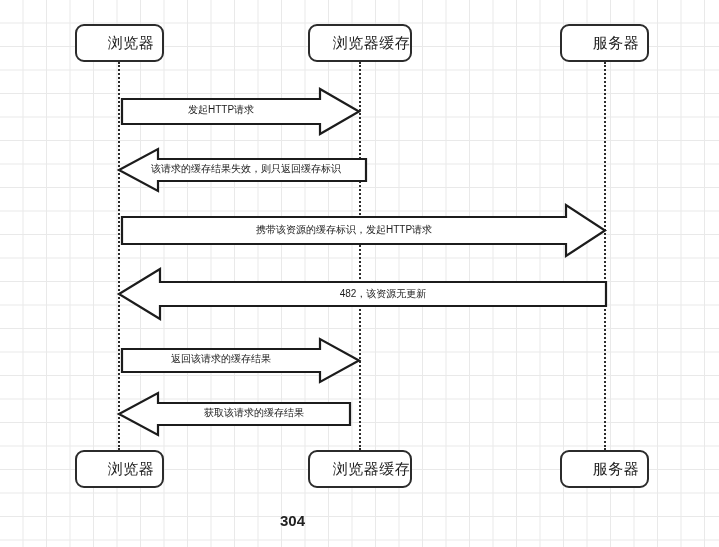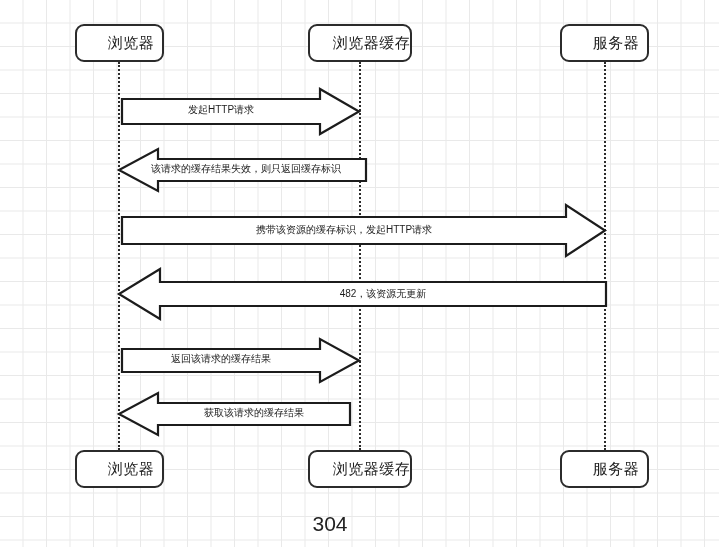--- a/index.html
+++ b/index.html
@@ -69,23 +69,22 @@
     color: #1c1c1c;
     font-size: 10px;
     white-space: nowrap;
     pointer-events: none;
     z-index: 5;
   }
 
   
   .caption {
     position: absolute;
-    text-align: center;
-    font-size: 21px;
-    font-weight: normal;
+    font-size: 15px;
+    font-weight: bold;
     color: #222222;
     z-index: 4;
   }
 </style>
 </head>
 <body>
 
 <div id="canvas">
 
   <div class="participant" style="left:75px; top:24px; width:89px; height:38px;">

